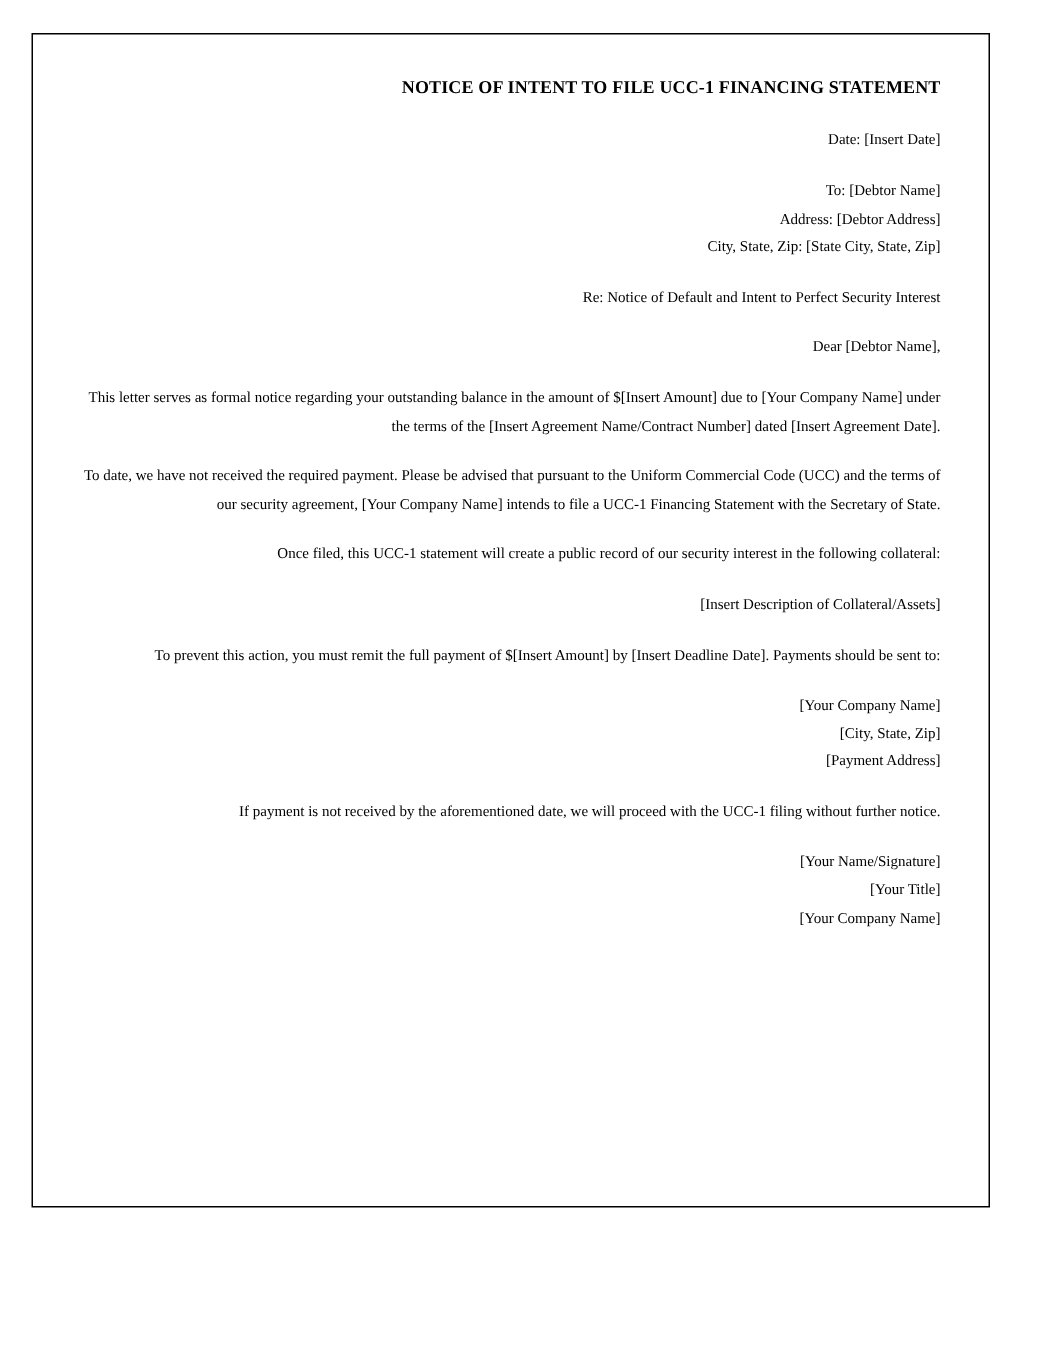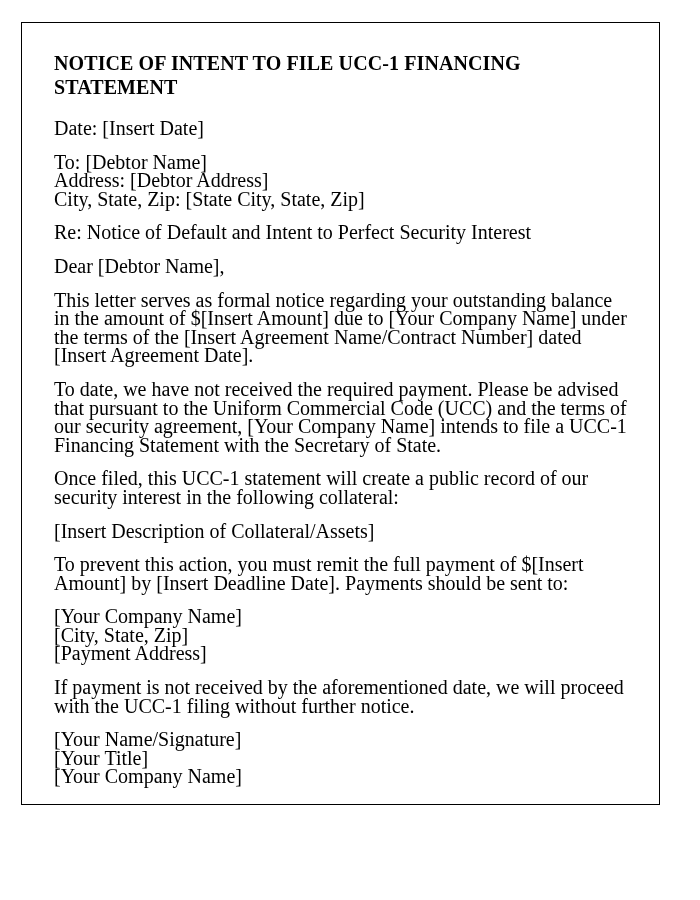--- a/index.html
+++ b/index.html
@@ -22,31 +22,32 @@
     height: 783px;
     border: 1px solid #000000;
     background: #ffffff;
     box-sizing: border-box;
     overflow: hidden;
   }
   .content {
     padding: 28px 32px 0 32px;
   }
   .doc-title {
-    font-size: 20px;
+    font-size: 12px;
     font-weight: bold;
     letter-spacing: 0.1px;
     margin: 0 0 20px 0;
     line-height: 1.2;
+    text-align: right;
   }
   .para {
-    font-size: 20px;
+    font-size: 10px;
     line-height: 18.6px;
     margin: 0 0 15px 0;
-    text-align: left;
+    text-align: right;
   }
   .line {
     display: block;
   }
 </style>
 </head>
 <body>
 
 <div class="page">
   <div class="content">

